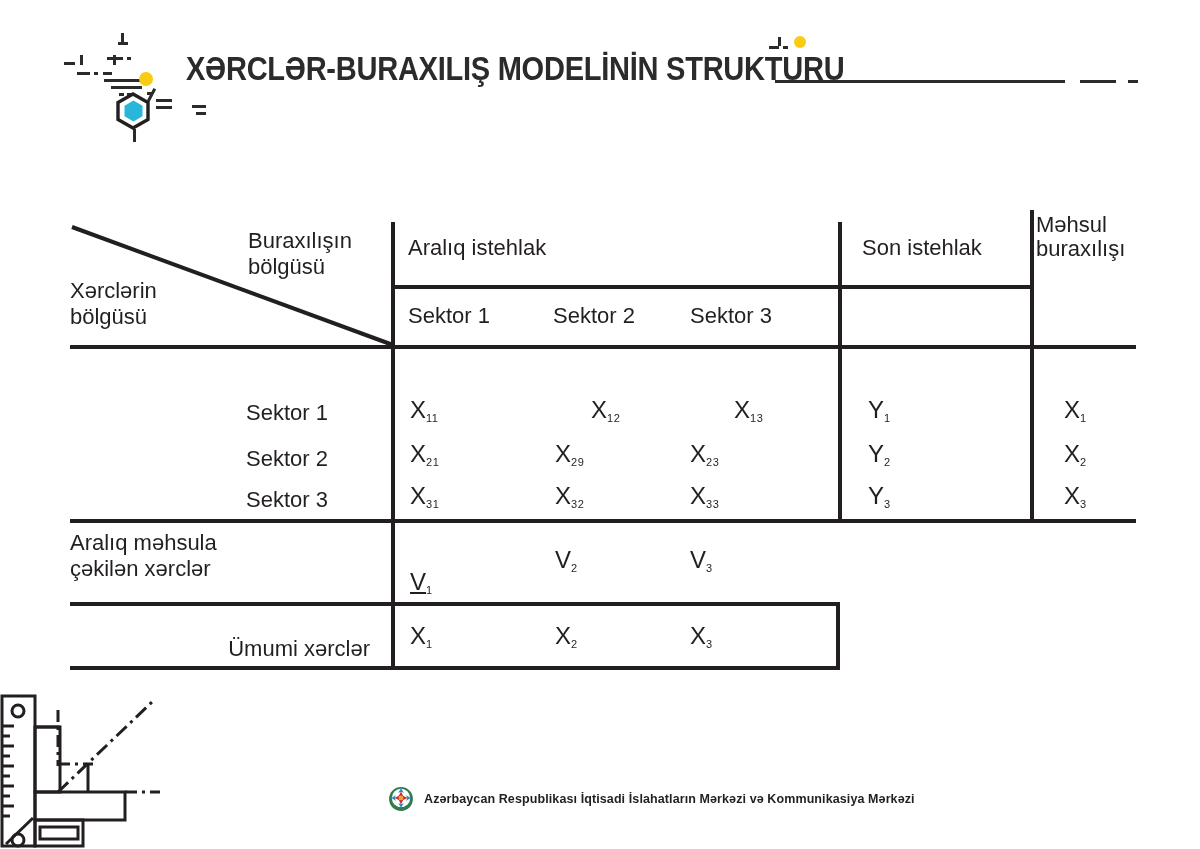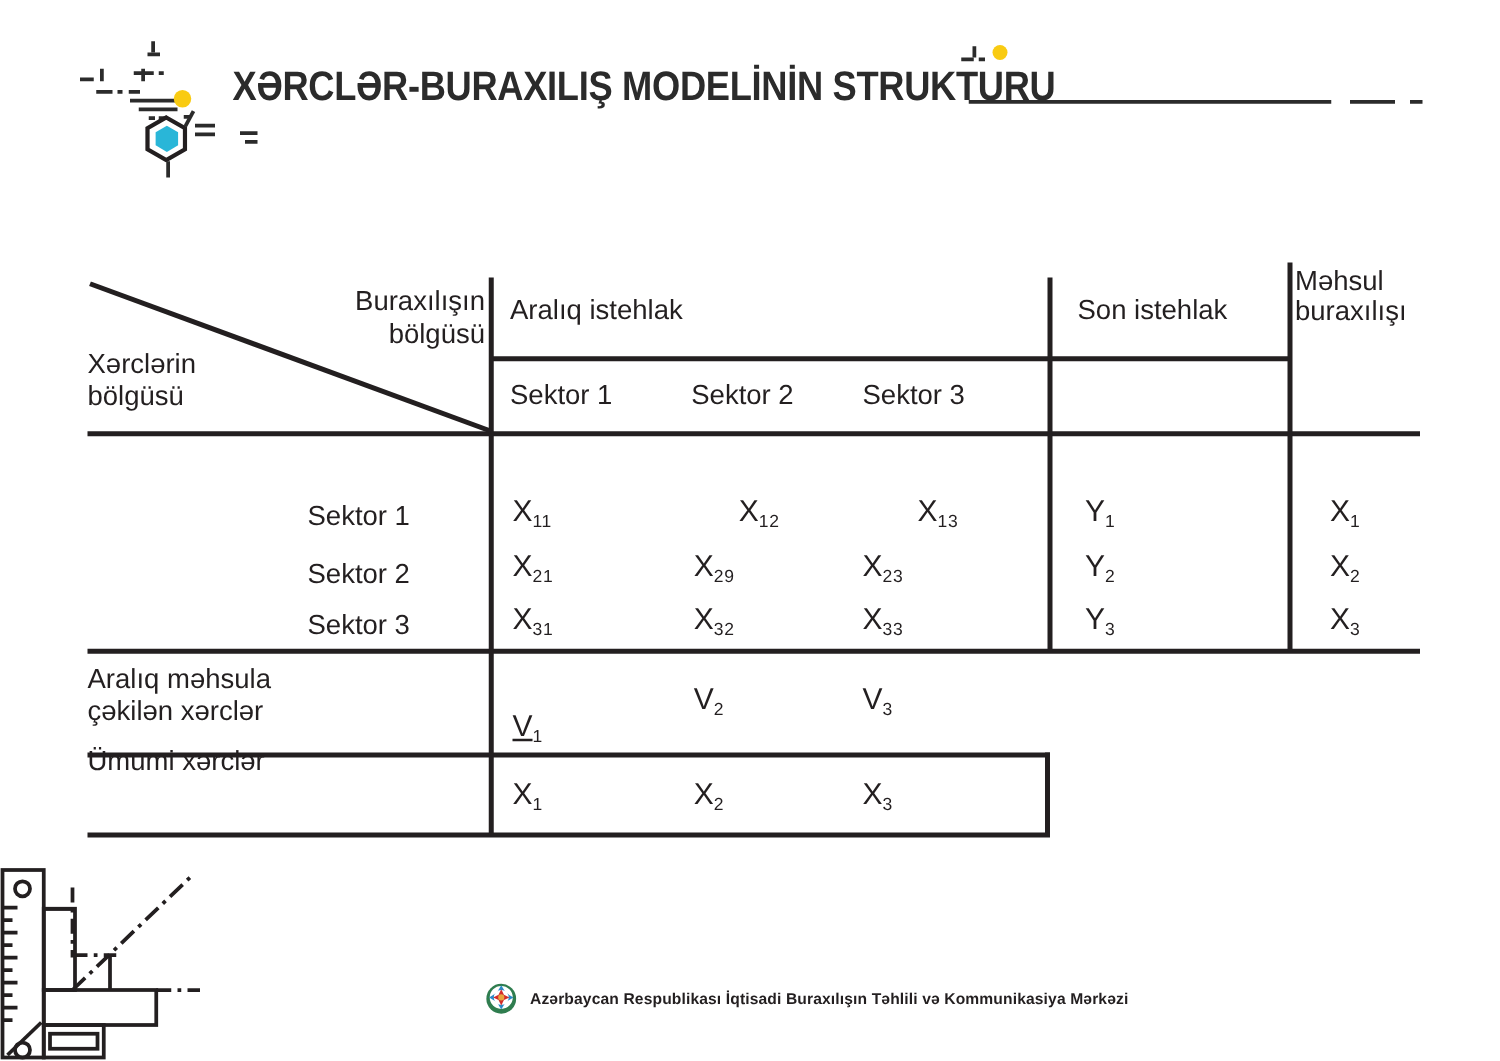--- a/index.html
+++ b/index.html
@@ -64,21 +64,21 @@
     color: #231f20;
     line-height: 1.18;
     white-space: pre-line;
   }
   .var {
     position: absolute;
     font-size: 24px;
     color: #231f20;
     font-family: "Liberation Sans", sans-serif;
   }
-  .var sub { font-size: 14px; vertical-align: -0.35em; letter-spacing: 0.5px; text-align: right; }
+  .var sub { font-size: 11px; vertical-align: -0.35em; letter-spacing: 0.5px; text-align: right; }
 
   
   #corner-diagonal { position: absolute; left: 70px; top: 225px; width: 325px; height: 122px; }
 
   
   #footer-row {
     position: absolute;
     left: 388px; top: 786px;
     display: flex; align-items: center; gap: 10px;
   }
@@ -158,21 +158,21 @@
 
   <div class="vline" style="left:391px;  top:222px; height:446px;"></div>
   <div class="vline" style="left:838px;  top:222px; height:299px;"></div>
   <div class="vline" style="left:1030px; top:210px; height:311px;"></div>
   <div class="vline" style="left:836px;  top:602px; height:66px;"></div>
 
   <svg id="corner-diagonal" viewBox="0 0 325 122" preserveAspectRatio="none">
     <line x1="2" y1="2" x2="323" y2="120" stroke="#231f20" stroke-width="4"></line>
   </svg>
 
-  <div class="cell" style="left:248px; top:228px; width:140px; text-align:right;">Buraxılışın
+  <div class="cell" style="left:248px; top:228px; width:140px; text-align:left;">Buraxılışın
 bölgüsü</div>
 
   <div class="cell" style="left:70px; top:278px; width:180px; text-align:left;">Xərclərin
 bölgüsü</div>
 
   <div class="cell" style="left:408px; top:235px;">Aralıq istehlak</div>
 
   <div class="cell" style="left:862px; top:235px;">Son istehlak</div>
 
   <div class="cell" style="left:1036px; top:213px; width:130px; line-height:1.1;">Məhsul
@@ -242,21 +242,21 @@
   <div class="var" style="left:410px; top:568px;text-decoration:underline;">
     <span>V</span><sub>1</sub>
   </div>
   <div class="var" style="left:555px; top:546px;">
     <span>V</span><sub>2</sub>
   </div>
   <div class="var" style="left:690px; top:546px;">
     <span>V</span><sub>3</sub>
   </div>
 
-  <div class="cell" style="left:70px; top:596px; width:300px;">Ümumi xərclər</div>
+  <div class="cell" style="left:70px; top:636px; width:300px;text-align:right;">Ümumi xərclər</div>
 
   <div class="var" style="left:410px; top:622px;">
     <span>X</span><sub>1</sub>
   </div>
   <div class="var" style="left:555px; top:622px;">
     <span>X</span><sub>2</sub>
   </div>
   <div class="var" style="left:690px; top:622px;">
     <span>X</span><sub>3</sub>
   </div>
@@ -310,14 +310,14 @@
     <circle cx="24" cy="22" r="11" fill="#ffffff"></circle>
     <g fill="#d22b2b">
       <polygon points="24,10 28,18 24,22 20,18"></polygon>
       <polygon points="36,22 28,26 24,22 28,18"></polygon>
       <polygon points="24,34 20,26 24,22 28,26"></polygon>
       <polygon points="12,22 20,18 24,22 20,26"></polygon>
     </g>
     <circle cx="24" cy="22" r="4.5" fill="#e8a33d"></circle>
     <path d="M8 36 Q24 46 40 36 Q24 42 8 36 Z" fill="#2f7d4f"></path>
   </svg>
-  <div id="footer-text">Azərbaycan Respublikası İqtisadi Buraxılışın Təhlili və Kommunikasiya Mərkəzi</div>
+  <div id="footer-text">Azərbaycan Respublikası İqtisadi İslahatların Mərkəzi və Kommunikasiya Mərkəzi</div>
 </div>
 
 </body></html>

